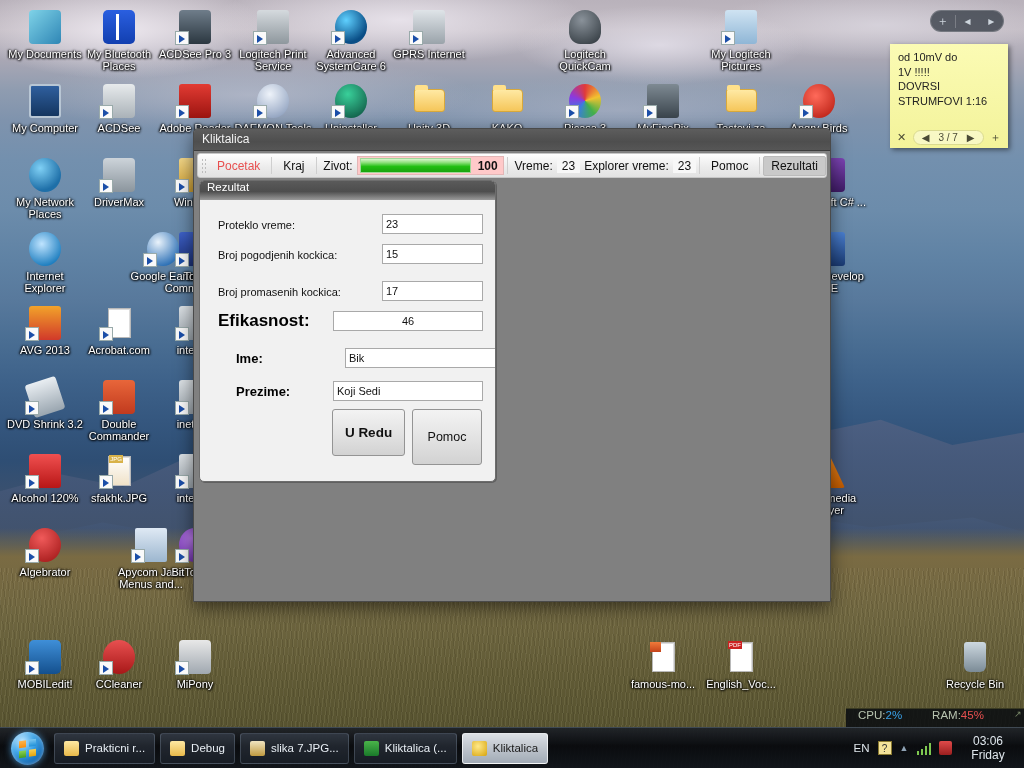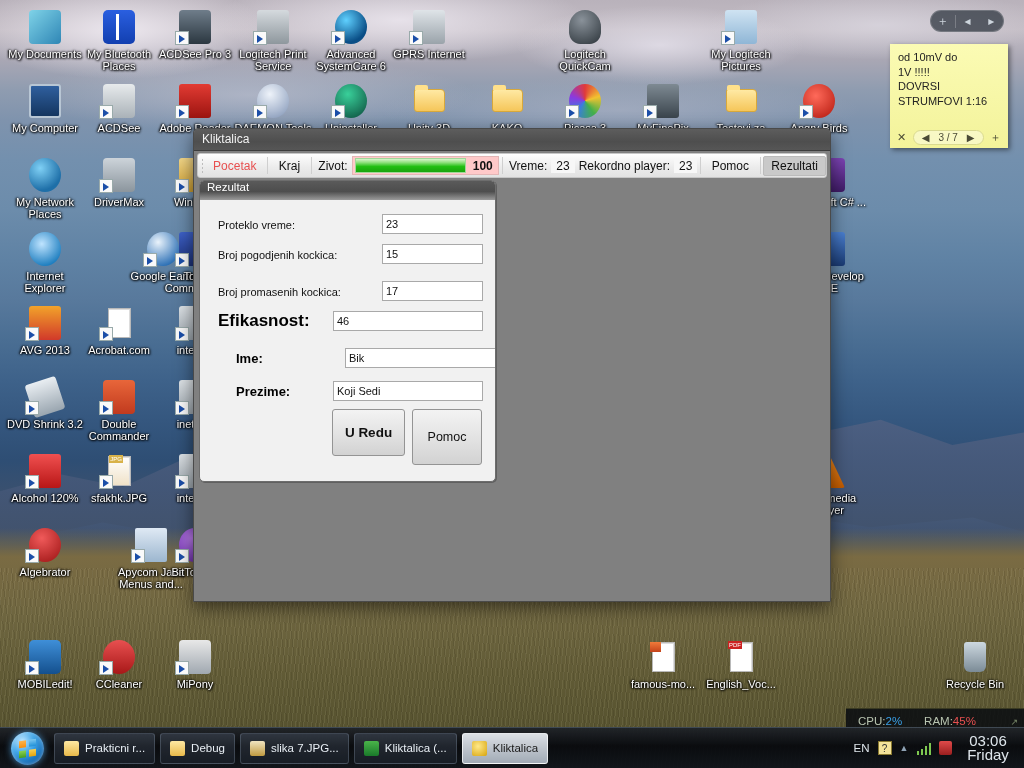--- a/index.html
+++ b/index.html
@@ -189,21 +189,21 @@
     display:flex; align-items:center; justify-content:center;
     color:#111;
   }
   .btn.primary { font-size:13.5px; font-weight:bold; }
   .btn.sec { font-size:12.5px; }
 
   
   #meter {
     position:absolute; left:846px; top:708px; width:178px; height:19px;
     background:rgba(8,12,16,.85); border-top:1px solid #3a3a22;
-    display:flex; align-items:flex-end; gap:22px; padding-left:12px;
+    display:flex; align-items:flex-start; gap:30px; padding-left:12px;
     font-size:11.5px; color:#b8c4b0;
   }
   #meter b { font-weight:normal; color:#39a0e8; }
   #meter .ram b { color:#e85050; }
   #meter .arrow { margin-left:auto; margin-right:6px; color:#7a8a6a; font-size:9px; }
 
   
   #taskbar {
     position:absolute; left:0; bottom:0; width:1024px; height:41px;
     background:linear-gradient(rgba(30,34,40,.95), rgba(8,10,14,.97) 45%, rgba(16,20,26,.97));
@@ -239,21 +239,21 @@
   .task.wide { max-width:134px; }
   .task.active {
     background:linear-gradient(rgba(236,240,245,.92), rgba(186,196,208,.86));
     color:#1a1a1a; border-color:rgba(255,255,255,.7);
   }
   .tico { width:15px; height:15px; flex:0 0 15px; border-radius:2px; }
   .tray {
     margin-left:auto; display:flex; align-items:center; gap:8px;
     padding-right:8px; color:#dfe6ec; font-size:11.5px;
   }
-  .clock { text-align:center; line-height:14px; font-size:15px; width:56px; }
+  .clock { text-align:center; line-height:14px; font-size:12px; width:56px; }
   .bars { display:flex; align-items:flex-end; gap:1.5px; height:13px; }
   .bars i { width:2.5px; background:#7ec850; display:block; }
 </style>
 </head>
 <body>
 
 <div id="desktop">
   <div class="ridge"></div>
   <div class="ridge2"></div>
   <div class="field"></div>
@@ -672,21 +672,21 @@
     <div class="tbtn">Kraj</div>
     <div class="vsep"></div>
     <div class="tlabel">Zivot:</div>
     <div id="healthwrap">
       <div id="healthbar"></div>
       <div id="healthval">100</div>
     </div>
     <div class="vsep"></div>
     <div class="tlabel">Vreme:</div>
     <div class="tval">23</div>
-    <div class="tlabel">Rekordno player:</div>
+    <div class="tlabel">Explorer vreme:</div>
     <div class="tval">23</div>
     <div class="vsep"></div>
     <div class="tbtn">Pomoc</div>
     <div class="vsep"></div>
     <div class="tbtn active">Rezultati</div>
   </div>
 
   <div id="rezultat">
     <div class="hdr">Rezultat</div>
 
@@ -701,21 +701,21 @@
     <div class="finput" style="position:absolute; left:182px; top:63px; width:101px;">15</div>
 
     <div class="frow" style="left:18px; top:105px;">
       <span class="flabel">Broj promasenih kockica:</span>
     </div>
     <div class="finput" style="position:absolute; left:182px; top:100px; width:101px;">17</div>
 
     <div class="frow bigl" style="left:18px; top:130px;">
       <span>Efikasnost:</span>
     </div>
-    <div class="finput" style="position:absolute; left:133px; top:130px; width:150px;">46</div>
+    <div class="finput" style="position:absolute; left:133px; top:130px; width:150px;text-align:center;">46</div>
 
     <div class="frow boldl" style="left:36px; top:170px;">
       <span>Ime:</span>
     </div>
     <div class="finput" style="position:absolute; left:145px; top:167px; width:168px;">Bik</div>
 
     <div class="frow boldl" style="left:36px; top:203px;">
       <span>Prezime:</span>
     </div>
     <div class="finput" style="position:absolute; left:133px; top:200px; width:150px;">Koji Sedi</div>

